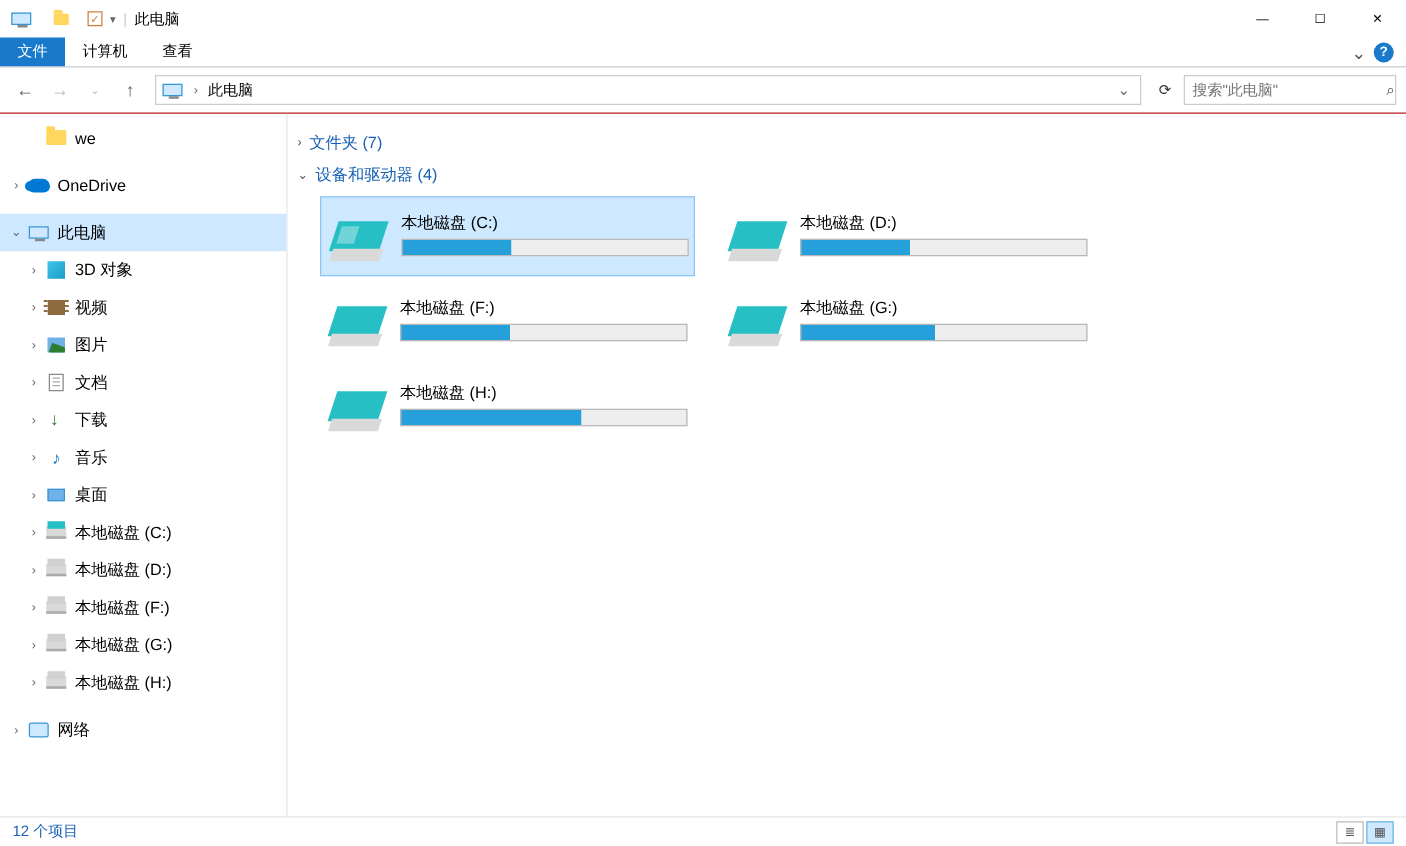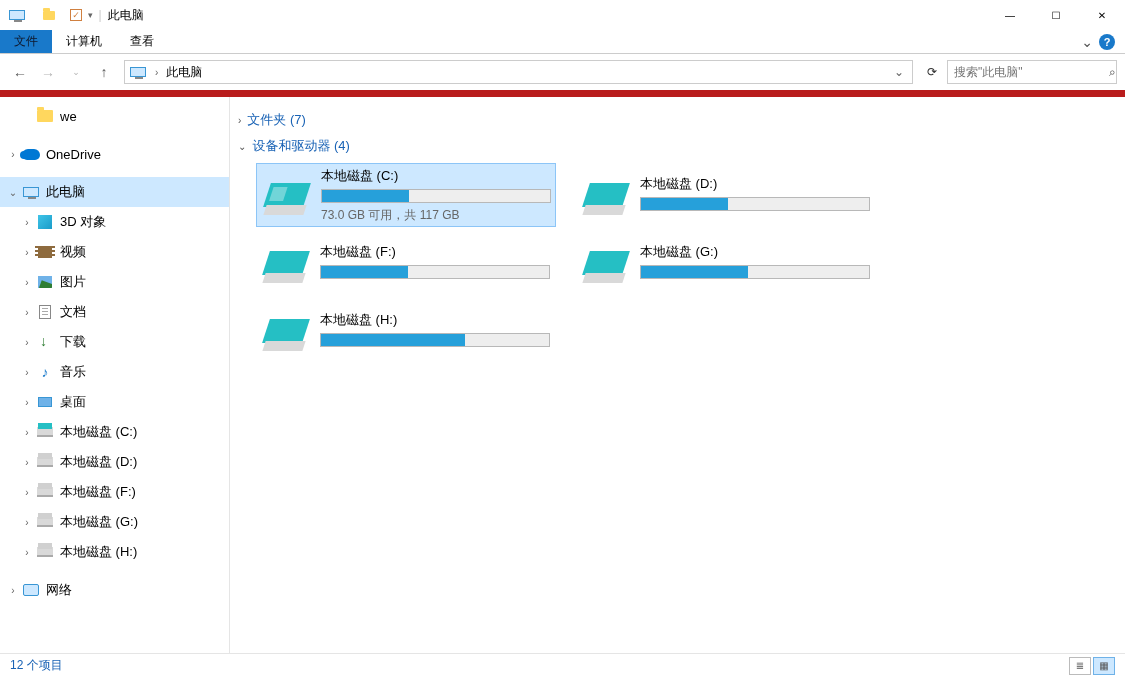--- a/index.html
+++ b/index.html
@@ -6,37 +6,37 @@
 body { width: 1125px; height: 677px; background: #fff; overflow: hidden; font-size: 12px; color: #000; }
 
 .titlebar { height: 30px; display: flex; align-items: center; padding-left: 6px; }
 .titlebar .icons { display: flex; align-items: center; gap: 6px; }
 .titlebar .title { margin-left: 6px; font-size: 12px; }
 .titlebar .win-controls { margin-left: auto; display: flex; }
 .titlebar .win-controls div { width: 46px; height: 30px; display: flex; align-items: center; justify-content: center; font-size: 10px; }
 
 .ribbon-tabs { height: 24px; background: #fff; display: flex; align-items: stretch; border-bottom: 1px solid #ccc; position: relative; }
 .ribbon-tab { padding: 0 14px; display: flex; align-items: center; font-size: 12px; cursor: default; }
-.ribbon-tab.file { background: #1979ca; color: #0f172a; }
+.ribbon-tab.file { background: #1979ca; color: #ffffff; }
 .ribbon-help { margin-left: auto; display: flex; align-items: center; padding-right: 10px; gap: 6px; color: #555; }
 .help-circle { width: 16px; height: 16px; border-radius: 50%; background: #1979ca; color: #fff; font-size: 11px; display: flex; align-items: center; justify-content: center; font-weight: bold; }
 
 .navbar { height: 36px; display: flex; align-items: center; padding: 0 8px; gap: 4px; }
 .nav-arrow { width: 24px; height: 24px; display: flex; align-items: center; justify-content: center; color: #555; font-size: 14px; }
 .nav-arrow.disabled { color: #b5b5b5; }
 .addr-box { flex: 1; height: 24px; border: 1px solid #ccc; display: flex; align-items: center; padding: 0 2px; margin: 0 4px; position: relative; }
 .addr-box .crumb { padding: 0 6px; font-size: 12px; }
 .addr-box .crumb-arrow { color: #666; font-size: 10px; padding: 0 2px; }
 .addr-dd { margin-left: auto; padding: 0 6px; color: #666; }
 .refresh { width: 22px; height: 22px; display:flex; align-items:center; justify-content:center; color:#333; }
 .search-box { width: 170px; height: 24px; border: 1px solid #ccc; display: flex; align-items: center; padding: 0 6px; color: #777; }
 .search-box input { border: none; outline: none; flex: 1; font-size: 12px; color: #555; }
 .search-box .mag { color: #555; }
 
-.body { display: flex; height: calc(677px - 30px - 24px - 36px - 24px); border-top: 7px solid #b91c1c; }
+.body { display: flex; height: calc(677px - 30px - 24px - 36px - 24px); border-top: 1px solid #b91c1c; }
 
 .sidebar { width: 230px; border-right: 1px solid #e5e5e5; overflow-y: auto; position: relative; padding-top: 4px; }
 .sidebar::-webkit-scrollbar { width: 16px; }
 .sidebar::-webkit-scrollbar-thumb { background: #c2c2c2; }
 .tree-item { height: 30px; display: flex; align-items: center; font-size: 13px; cursor: default; }
 .tree-item .expander { width: 14px; text-align: center; color: #666; font-size: 10px; }
 .tree-item .spacer { display:inline-block; }
 .tree-item.selected { background: #cde8ff; }
 .tree-icon { width: 18px; height: 18px; margin: 0 6px 0 2px; display:flex; align-items:center; justify-content:center; }
 
@@ -286,21 +286,20 @@
         <div class="drive selected">
           <div class="drive-icon csel">
             <div class="top"></div>
             <div class="base"></div>
           </div>
           <div class="drive-info">
             <div class="drive-name">本地磁盘 (C:)</div>
             <div class="drive-bar">
               <div class="fill" style="width:38%"></div>
             </div>
-            <div class="drive-stats">73.0 GB 可用，共 117 GB</div>
           </div>
         </div>
         <div class="drive">
           <div class="drive-icon ">
             <div class="top"></div>
             <div class="base"></div>
           </div>
           <div class="drive-info">
             <div class="drive-name">本地磁盘 (D:)</div>
             <div class="drive-bar">

